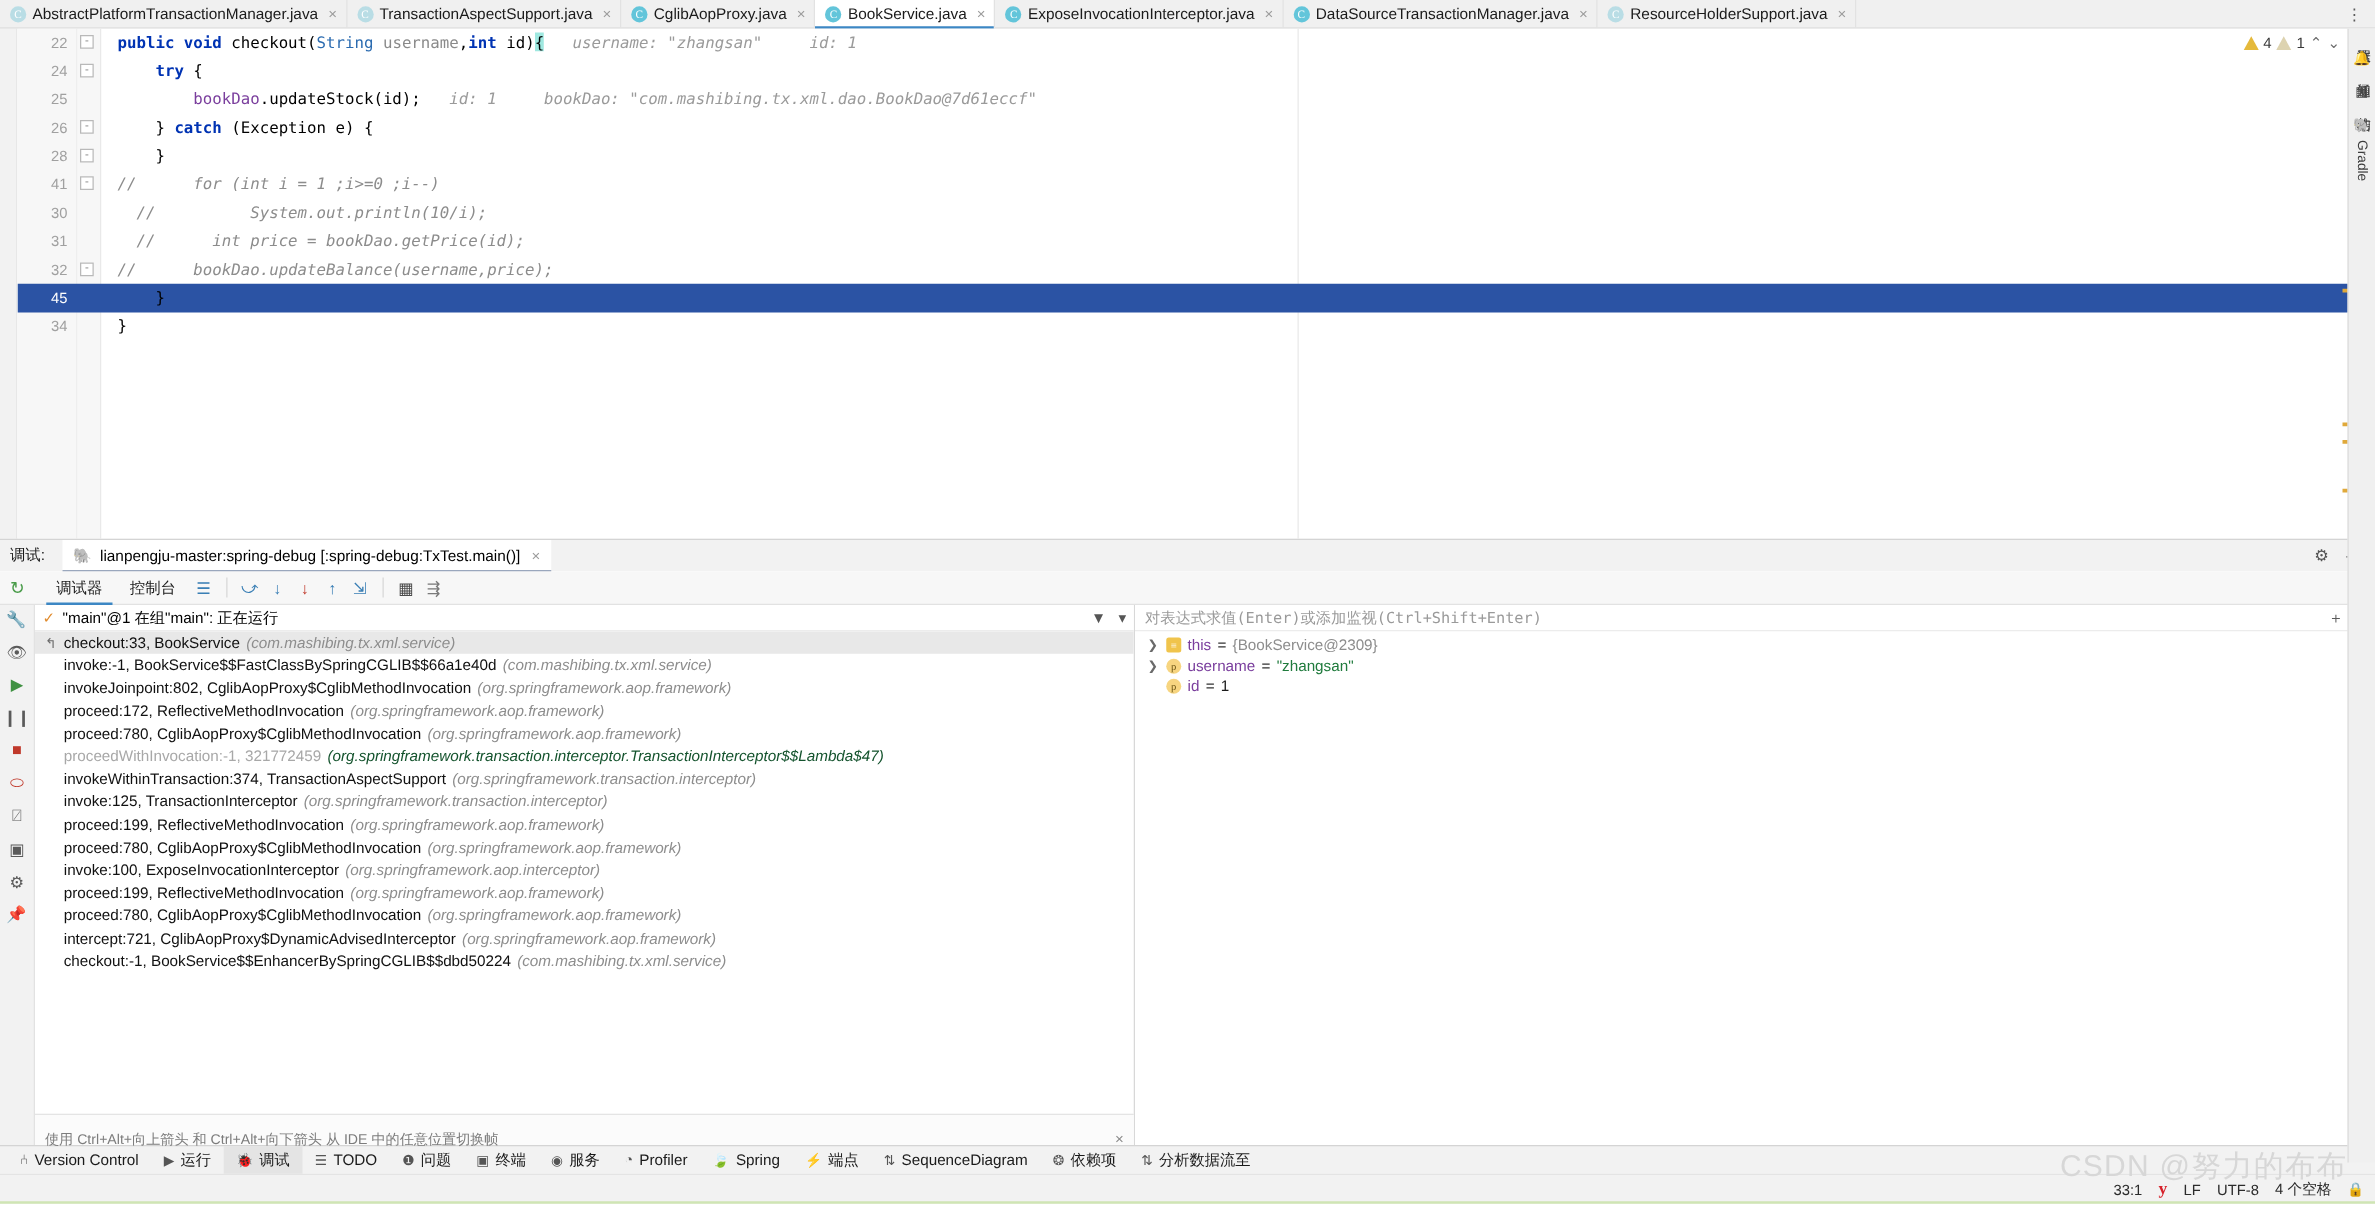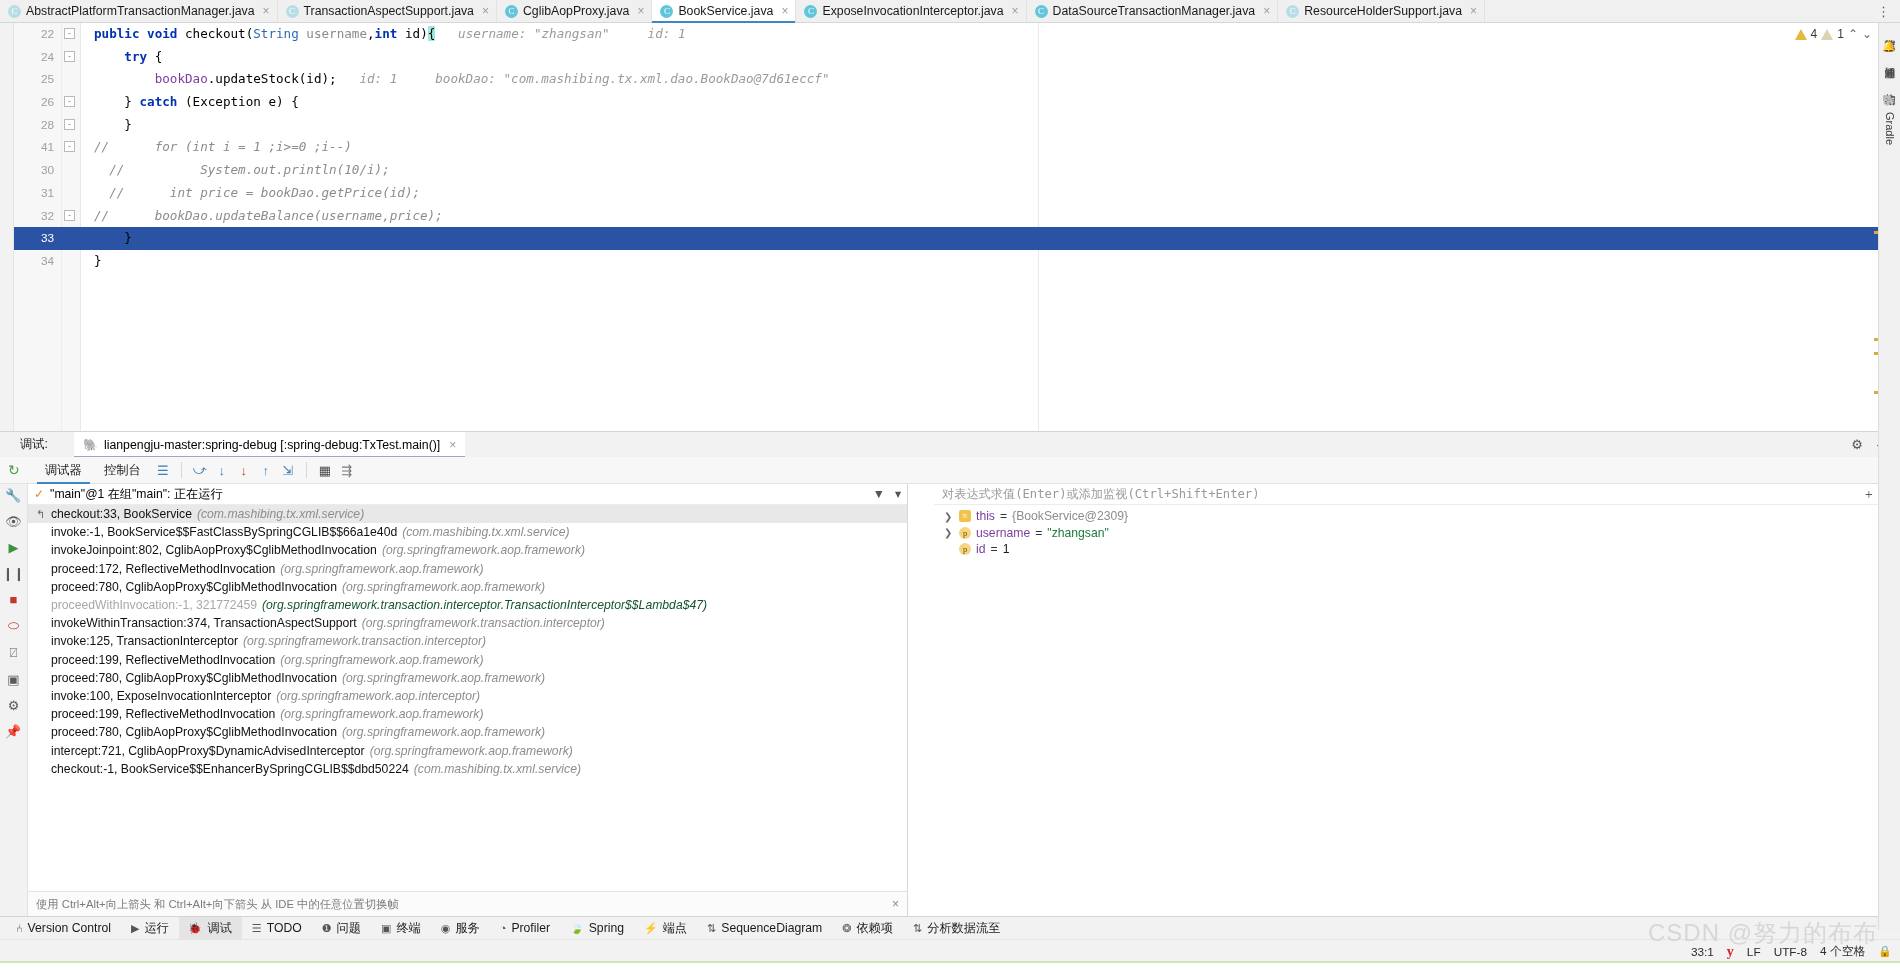--- a/index.html
+++ b/index.html
@@ -94,22 +94,22 @@
     writing-mode:vertical-rl; font-size:11px; color:#3c3c3c; letter-spacing:0px;
     font-family:"Liberation Sans",sans-serif; padding:2px 0; white-space:nowrap;
   }
   .ricon{ font-size:11px; color:#4a4a4a; margin:5px 0 1px; }
 
   
   .debug{
     flex:none; height:0; display:flex; flex-direction:column; background:#fff;
   }
   .dbg-header{
-    height:26px; display:flex; align-items:center; gap:12px;
-    background:#f2f2f2; border-top:1px solid #d4d4d4; font-size:12.3px; padding-left:20px;
+    height:26px; display:flex; align-items:center; gap:0;
+    background:#f2f2f2; border-top:1px solid #d4d4d4; font-size:12.3px; padding-left:8px;
     position:relative;
   }
   .dbg-label{ color:#1a1a1a; margin-right:14px; }
   .dbg-tab{
     display:flex; align-items:center; gap:6px; padding:0 9px; height:26px;
     position:relative; background:#fff; font-size:12.3px;
   }
   .dbg-tab:after{ content:""; position:absolute; left:0;right:0;bottom:0;height:2px;background:#9aa7bd; }
   .elephant{ font-size:12px; }
   .hdr-right{ margin-left:auto; display:flex; align-items:center; gap:14px; padding-right:10px; color:#555; font-size:13px; }
@@ -149,25 +149,25 @@
     font-size:12.2px; white-space:nowrap;
   }
   .frame.sel{ background:#e8e8e8; }
   .frame .ficon2{ color:#6a6a6a; font-size:11px; width:10px; }
   .frame .nm{ color:#111; }
   .frame .pk{ color:#8d8d8d; font-style:italic; }
   .frame.faded .nm{ color:#a8a8a8; }
   .frame.faded .pk{ color:#14532d; }
   .frames-foot{
     height:22px; border-top:1px solid #e4e4e4; background:#fbfbfb;
-    display:flex; align-items:center; padding:12px 8px; font-size:11.3px; color:#7c7c7c;
+    display:flex; align-items:flex-start; padding:12px 8px; font-size:11.3px; color:#7c7c7c;
   }
   .frames-foot .x{ margin-left:auto; color:#8a8a8a; font-size:12px; }
 
-  .vars{ flex:1; display:flex; flex-direction:column; min-width:0; background:#fff;margin-left:26px; }
+  .vars{ flex:1; display:flex; flex-direction:column; min-width:0; background:#fff; }
   .watch-row{
     height:21px; display:flex; align-items:center; padding:0 8px; font-size:12.2px;
     color:#9a9a9a; border-bottom:1px solid #ececec; font-family:"DejaVu Sans Mono","Liberation Mono",monospace;
   }
   .watch-row .r{ margin-left:auto; display:flex; gap:11px; color:#5a5a5a; font-family:"Liberation Sans",sans-serif; }
   .var{
     height:16.6px; display:flex; align-items:center; gap:5px; padding:0 8px 0 10px;
     font-size:12.2px; white-space:nowrap;
   }
   .arrow{ color:#6a6a6a; font-size:10px; width:10px; }
@@ -267,21 +267,21 @@
       <div class="code" id="codelines">
           <div class="line"><span class="ln">22</span><span class="fold">-</span><span class="txt"><span class="kw">public </span><span class="kw">void </span><span>checkout</span><span>(</span><span class="ty">String </span><span class="pm">username</span><span>,</span><span class="kw">int </span><span>id</span><span>)</span><span class="brace-hl">{</span><span class="hint">   username: "zhangsan"     id: 1</span></span></div>
           <div class="line"><span class="ln">24</span><span class="fold">-</span><span class="txt"><span>    </span><span class="kw">try</span><span> {</span></span></div>
           <div class="line"><span class="ln">25</span><span class="txt"><span>        </span><span class="mth">bookDao</span><span>.updateStock(id);</span><span class="hint">   id: 1     bookDao: "com.mashibing.tx.xml.dao.BookDao@7d61eccf"</span></span></div>
           <div class="line"><span class="ln">26</span><span class="fold">-</span><span class="txt"><span>    } </span><span class="kw">catch</span><span> (Exception e) {</span></span></div>
           <div class="line"><span class="ln">28</span><span class="fold">-</span><span class="txt"><span>    }</span></span></div>
           <div class="line"><span class="ln">41</span><span class="fold">-</span><span class="txt"><span class="cmt">//</span><span class="cmt">      for (int i = 1 ;i&gt;=0 ;i--)</span></span></div>
           <div class="line"><span class="ln">30</span><span class="txt"><span class="cmt">  //</span><span class="cmt">          System.out.println(10/i);</span></span></div>
           <div class="line"><span class="ln">31</span><span class="txt"><span class="cmt">  //</span><span class="cmt">      int price = bookDao.getPrice(id);</span></span></div>
           <div class="line"><span class="ln">32</span><span class="fold">-</span><span class="txt"><span class="cmt">//</span><span class="cmt">      bookDao.updateBalance(username,price);</span></span></div>
-          <div class="line current"><span class="ln">33</span><span class="txt"><span>    }</span></span></div>
+          <div class="line current"><span class="ln">45</span><span class="txt"><span>    }</span></span></div>
           <div class="line"><span class="ln">34</span><span class="txt"><span>}</span></span></div>
         </div>
 
       <div class="insp">
         <span class="warn-tri"></span>
         <span>4</span>
         <span class="warn-tri pale"></span>
         <span>1</span>
         <span class="chev">⌃</span>
         <span class="chev">⌄</span>

